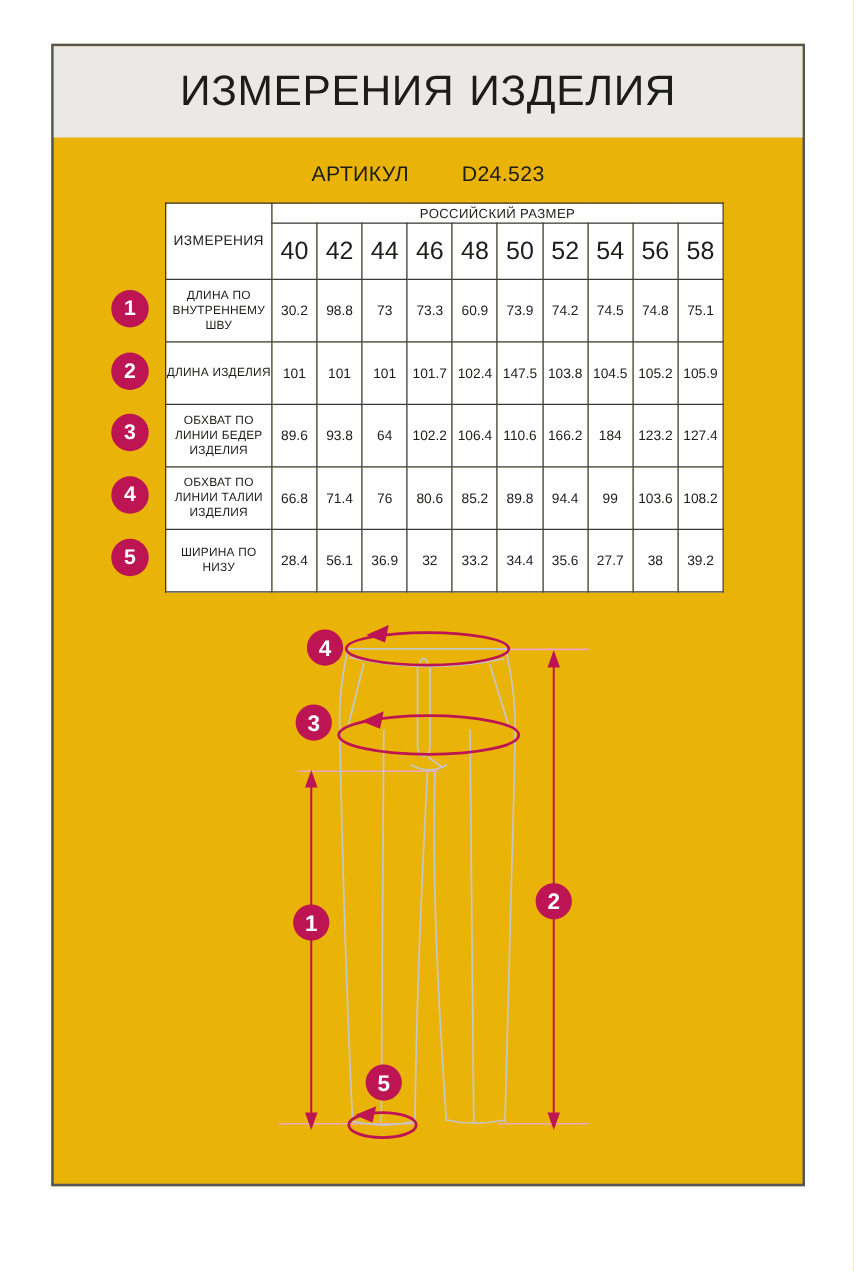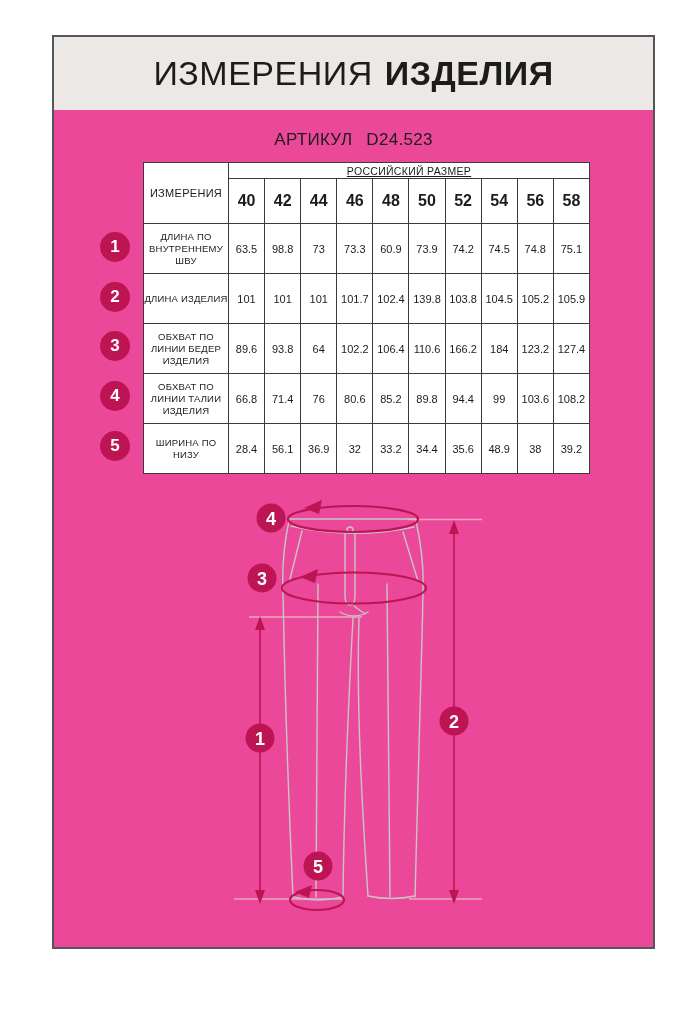--- a/index.html
+++ b/index.html
@@ -1,29 +1,29 @@
 <!DOCTYPE html>
 <html style="--accent: #bd1454; --accent-light: #e9a8be; --sketch: #c6c6c8; --header-band: #ebe8e5; --frame-border: #54565a; --table-border: #3a3a3a; --ink: #1c1c1a;"><head>
 <meta charset="utf-8">
 <style>
   :root{
     --accent:#bd1454; --accent-light:#e9a8be; --sketch:#c6c6c8;
     --header-band:#ebe8e5; --frame-border:#54565a; --table-border:#3a3a3a; --ink:#1c1c1a;
   }
   html,body{margin:0;padding:0;}
   body{width:683px;height:1024px;background:#fff;font-family:"Liberation Sans",sans-serif;color:var(--ink);position:relative;overflow:hidden;}
-  .frame{position:absolute;left:52px;top:35px;width:599px;height:910px;border:2px solid var(--frame-border);background:#ec4899;}
+  .frame{position:absolute;left:41px;top:35px;width:599px;height:910px;border:2px solid var(--frame-border);background:#eab308;}
   .band{position:absolute;left:0;top:0;width:100%;height:73px;background:var(--header-band);display:flex;align-items:center;justify-content:center;font-size:34px;letter-spacing:.5px;white-space:pre;}
-  .band .bold{font-weight:bold;margin-left:12px;}
+  .band .bold{font-weight:normal;margin-left:12px;}
   .article{position:absolute;top:93px;left:0;width:100%;text-align:center;font-size:17px;letter-spacing:.3px;}
-  .article span{margin:0 7px;}
+  .article span{margin:0 21px;}
   table.sizes{position:absolute;left:89px;top:125px;width:447px;border-collapse:collapse;table-layout:fixed;}
   table.sizes th,table.sizes td{border:1px solid var(--table-border);text-align:center;vertical-align:middle;padding:0;font-weight:normal;background:#fff;}
-  th.group{font-size:10.5px;height:15px;letter-spacing:.3px;text-decoration:underline;}
-  tr.size-row th{font-size:16px;font-weight:bold;height:44px;}
+  th.group{font-size:10.5px;height:15px;letter-spacing:.3px;}
+  tr.size-row th{font-size:20px;font-weight:normal;height:44px;}
   th.mhead{font-size:11px;letter-spacing:.3px;}
   tbody tr{height:50px;}
   th.lbl{font-size:9.5px;line-height:12px;padding:0 5px;letter-spacing:.2px;margin-top:20px;}
   td.val{font-size:11px;}
   .tbl-badge{position:absolute;left:46px;width:30px;height:30px;border-radius:50%;background:var(--accent);color:#fff;font-size:17px;font-weight:bold;display:flex;align-items:center;justify-content:center;}
   svg.diagram{position:absolute;left:128px;top:458px;}
   .sk{stroke:var(--sketch);stroke-width:1.4;fill:none;stroke-linecap:round;}
   .guide{stroke:var(--accent-light);stroke-width:1.3;fill:none;}
   .acc{stroke:var(--accent);stroke-width:2.2;fill:none;}
   .accline{stroke:var(--accent);stroke-width:1.6;fill:none;}
@@ -68,39 +68,39 @@
         <th>50</th>
         <th>52</th>
         <th>54</th>
         <th>56</th>
         <th>58</th>
       </tr>
     </thead>
     <tbody>
       <tr>
         <th class="lbl">ДЛИНА ПО ВНУТРЕННЕМУ ШВУ</th>
-        <td class="val">63.5</td>
+        <td class="val">30.2</td>
         <td class="val">98.8</td>
         <td class="val">73</td>
         <td class="val">73.3</td>
         <td class="val">60.9</td>
         <td class="val">73.9</td>
         <td class="val">74.2</td>
         <td class="val">74.5</td>
         <td class="val">74.8</td>
         <td class="val">75.1</td>
       </tr>
       <tr>
         <th class="lbl">ДЛИНА ИЗДЕЛИЯ</th>
         <td class="val">101</td>
         <td class="val">101</td>
         <td class="val">101</td>
         <td class="val">101.7</td>
         <td class="val">102.4</td>
-        <td class="val">139.8</td>
+        <td class="val">147.5</td>
         <td class="val">103.8</td>
         <td class="val">104.5</td>
         <td class="val">105.2</td>
         <td class="val">105.9</td>
       </tr>
       <tr>
         <th class="lbl">ОБХВАТ ПО ЛИНИИ БЕДЕР ИЗДЕЛИЯ</th>
         <td class="val">89.6</td>
         <td class="val">93.8</td>
         <td class="val">64</td>
@@ -127,21 +127,21 @@
       </tr>
       <tr>
         <th class="lbl">ШИРИНА ПО НИЗУ</th>
         <td class="val">28.4</td>
         <td class="val">56.1</td>
         <td class="val">36.9</td>
         <td class="val">32</td>
         <td class="val">33.2</td>
         <td class="val">34.4</td>
         <td class="val">35.6</td>
-        <td class="val">48.9</td>
+        <td class="val">27.7</td>
         <td class="val">38</td>
         <td class="val">39.2</td>
       </tr>
     </tbody>
   </table>
 
   <div class="tbl-badge" style="top:195px">1</div>
   <div class="tbl-badge" style="top:245px">2</div>
   <div class="tbl-badge" style="top:294px">3</div>
   <div class="tbl-badge" style="top:344px">4</div>

